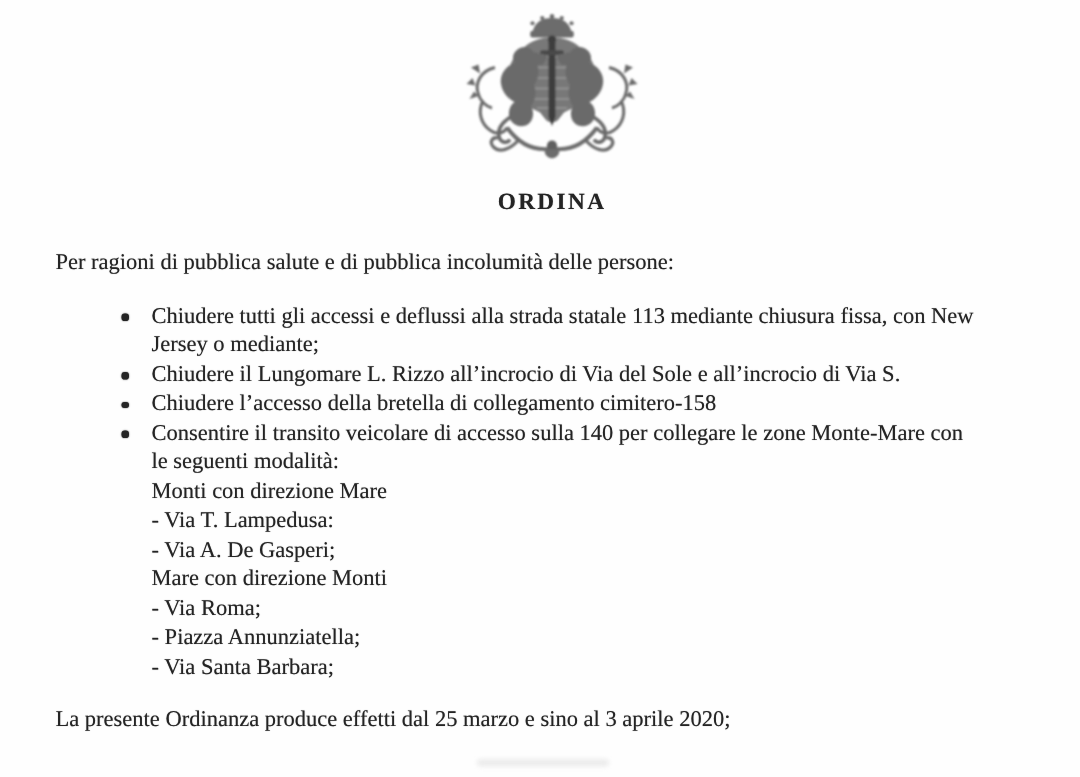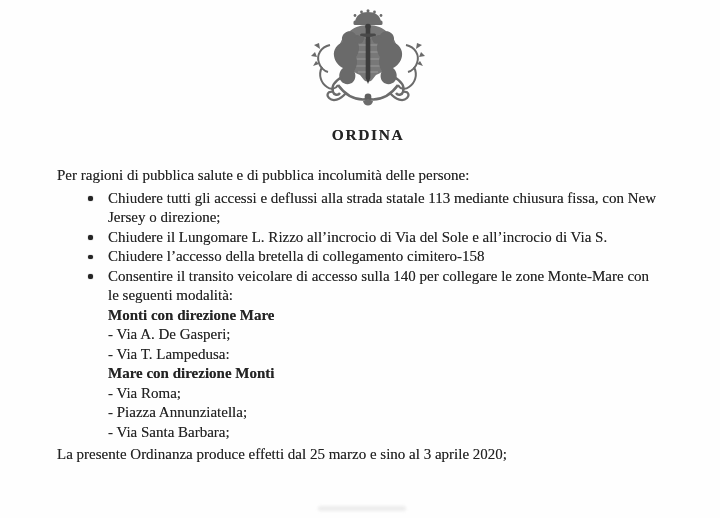--- a/index.html
+++ b/index.html
@@ -7,32 +7,32 @@
     position:relative;width:720px;height:518px;background:#fefefe;
     font-family:"Liberation Serif", serif;color:#242424;overflow:hidden;
   }
   .scan-text{text-shadow:0 0 0.6px rgba(60,60,60,0.6);}
   .emblem{position:absolute;left:308px;top:5px;width:120px;height:108px;}
   .title{
     position:absolute;left:303px;top:126px;width:130px;margin:0;
     text-align:center;font-size:15.5px;font-weight:700;letter-spacing:1.6px;
   }
   .body{
-    position:absolute;left:57px;top:166px;width:650px;
+    position:absolute;left:37px;top:166px;width:650px;
     font-size:15px;line-height:19.5px;
   }
   .intro,.closing{margin:0;}
-  .bullets{margin:3px;padding:0;list-style:none;}
+  .bullets{margin:16px;padding:0;list-style:none;}
   .bullet{position:relative;padding-left:48px;}
   .bullet::before{
     content:"";position:absolute;left:28px;top:7.5px;width:4.5px;height:4.5px;
     border-radius:50%;background:#242424;box-shadow:0 0 1px rgba(0,0,0,0.8);
   }
   .line{display:block;}
-  .group-heading{font-weight:700;}
+  .group-heading{font-weight:400;}
   .smudge{
     position:absolute;left:318px;top:506px;width:88px;height:5px;
     background:#ececec;border-radius:3px;filter:blur(1.5px);
   }
 </style>
 </head>
 <body>
 
 <div class="page scan-text">
 
@@ -96,35 +96,35 @@
   </div>
 
   <h1 class="title">ORDINA</h1>
 
   <div class="body">
     <p class="intro">Per ragioni di pubblica salute e di pubblica incolumità delle persone:</p>
 
     <ul class="bullets">
       <li class="bullet">
         <span class="line">Chiudere tutti gli accessi e deflussi alla strada statale 113 mediante chiusura fissa, con New</span>
-        <span class="line">Jersey o direzione;</span>
+        <span class="line">Jersey o mediante;</span>
       </li>
       <li class="bullet">
         <span class="line">Chiudere il Lungomare L. Rizzo all’incrocio di Via del Sole e all’incrocio di Via S.</span>
       </li>
       <li class="bullet">
         <span class="line">Chiudere l’accesso della bretella di collegamento cimitero-158</span>
       </li>
       <li class="bullet">
         <span class="line">Consentire il transito veicolare di accesso sulla 140 per collegare le zone Monte-Mare con</span>
         <span class="line">le seguenti modalità:</span>
 
         <div class="group-heading">Monti con direzione Mare</div>
+        <div class="line">- Via T. Lampedusa:</div>
         <div class="line">- Via A. De Gasperi;</div>
-        <div class="line">- Via T. Lampedusa:</div>
 
         <div class="group-heading">Mare con direzione Monti</div>
         <div class="line">- Via Roma;</div>
         <div class="line">- Piazza Annunziatella;</div>
         <div class="line">- Via Santa Barbara;</div>
       </li>
     </ul>
 
     <p class="closing">La presente Ordinanza produce effetti dal 25 marzo e sino al 3 aprile 2020;</p>
   </div>

